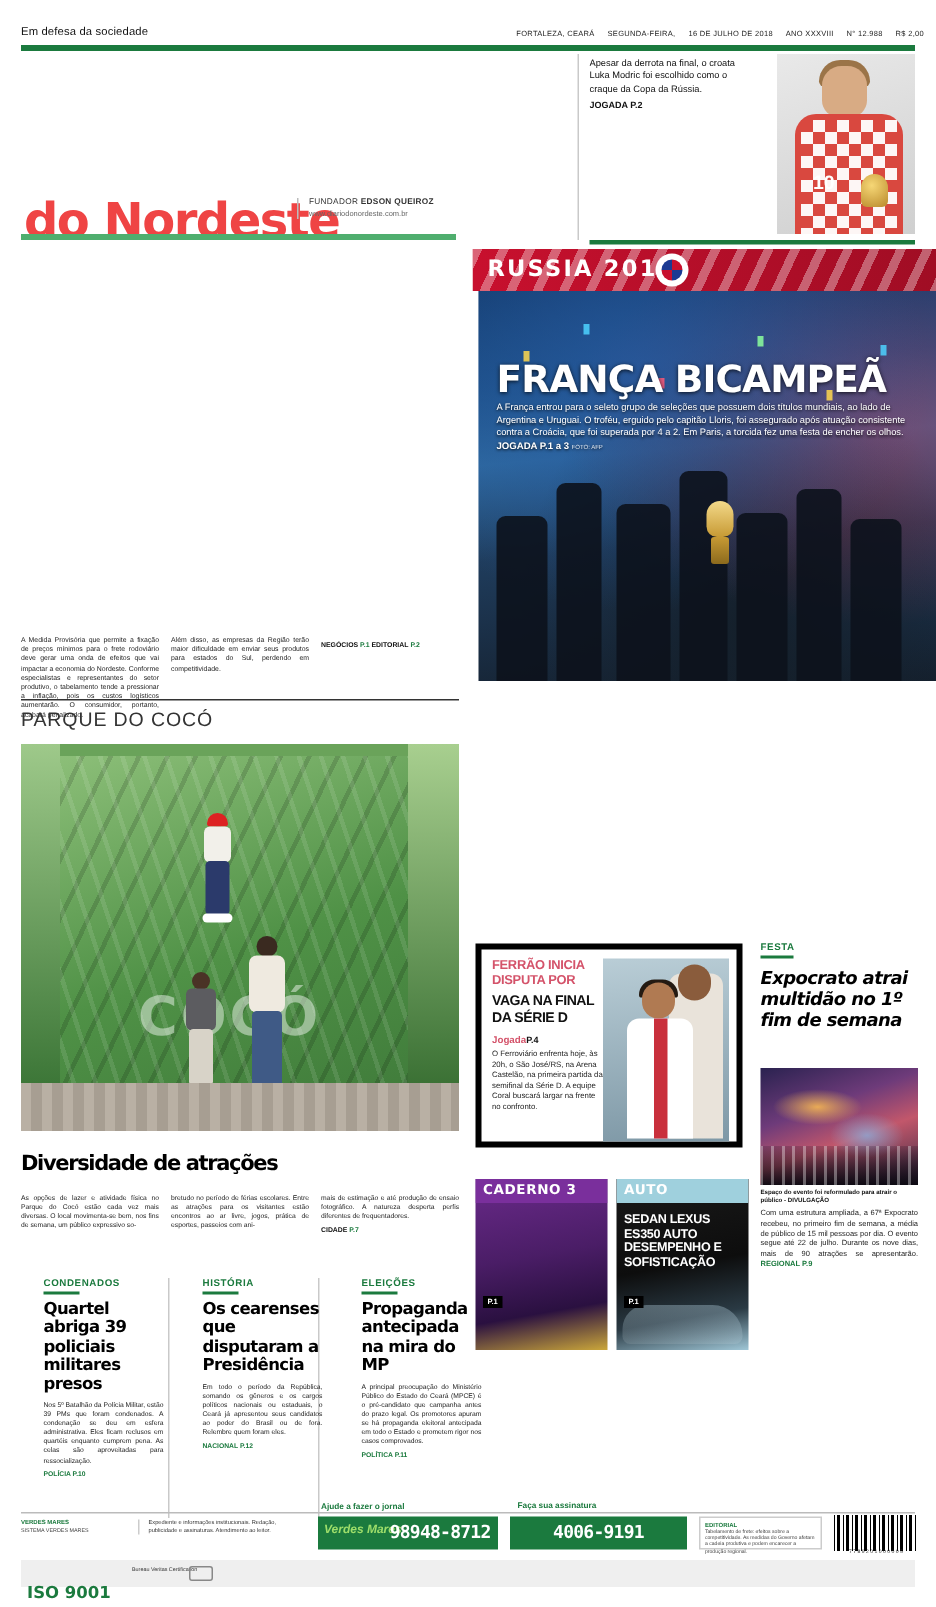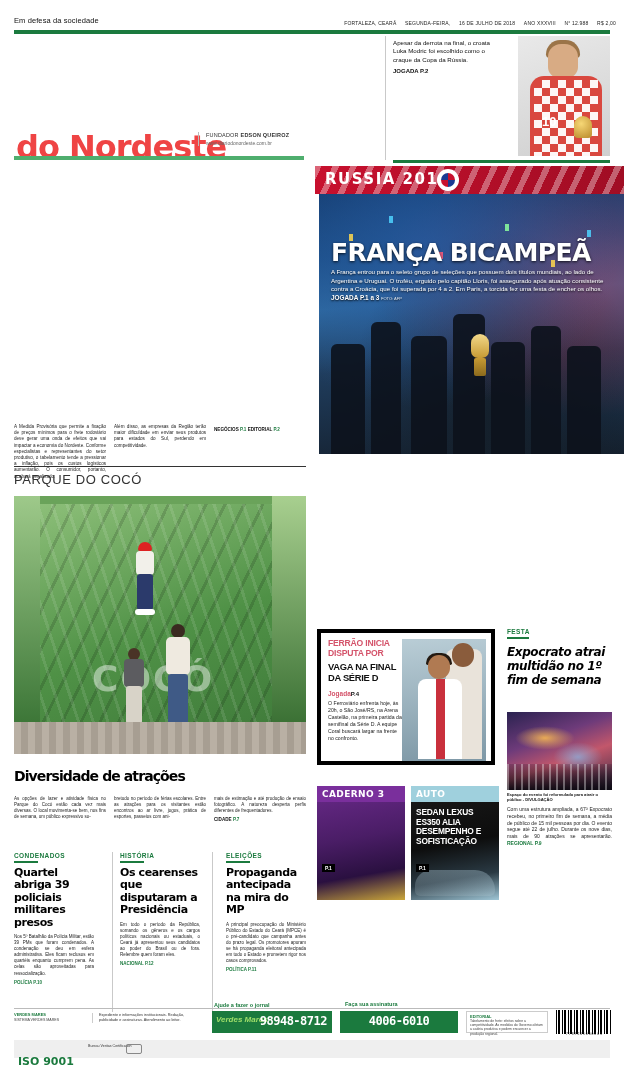--- a/index.html
+++ b/index.html
@@ -155,21 +155,21 @@
 
   
   .div-title { position:absolute; left:14px; top:768px; font-size:14px; font-weight:bold;
     letter-spacing:-.9px; font-family:"DejaVu Sans", sans-serif; }
   .div-cols { position:absolute; left:14px; top:796px; width:292px;
     display:flex; gap:8px; }
   .div-cols .col { width:92px; font-size:4.5px; line-height:6.1px; color:#1c1c1c;
     text-align:justify; }
 
   
-  .b3 { position:absolute; left:14px; top:852px; width:292px; display:flex; gap:26px; }
+  .b3 { position:absolute; left:29px; top:852px; width:292px; display:flex; gap:26px; }
   .b3 .col { width:91px; }
   .b3 .kk { font-size:6.5px; font-weight:bold; color:#1b7a3e; letter-spacing:.4px; }
   .b3 .kkrule { width:24px; height:1.5px; background:#1b7a3e; margin:2px 0 4px; }
   .b3 h3 { font-size:11px; line-height:12.5px; font-weight:bold; letter-spacing:-.4px;
     font-family:"DejaVu Sans", sans-serif; }
   .b3 p { margin-top:5px; font-size:4.5px; line-height:6.1px; text-align:justify;
     color:#1c1c1c; }
   .b3 .ref { margin-top:3px; font-size:4.5px; font-weight:bold; color:#1b7a3e; }
   .vsep { position:absolute; top:852px; width:1px; height:160px; background:#c9c9c9; }
 
@@ -491,39 +491,39 @@
   <div class="promo c3">
     <div class="bar">
         <span>CADERNO 3</span>
       </div>
     <div class="r">P.1</div>
   </div>
   <div class="promo auto">
     <div class="bar">
         <span>AUTO</span>
       </div>
-    <div class="h">SEDAN LEXUS ES350 ALIA DESEMPENHO E SOFISTICAÇÃO</div>
+    <div class="h">SEDAN LEXUS ES350 AUTO DESEMPENHO E SOFISTICAÇÃO</div>
     <div class="car"></div>
     <div class="r">P.1</div>
   </div>
 
   <div class="foot-rule"></div>
   <div class="f-left">
     <b>VERDES MARES</b>
     <div>SISTEMA VERDES MARES</div>
   </div>
   <div class="f-exp">Expediente e informações institucionais. Redação, publicidade e assinaturas. Atendimento ao leitor.</div>
   <div class="wts-lb">Ajude a fazer o jornal</div>
   <div class="wts">
     <div class="lg">Verdes Mares</div>
     <div class="num">98948-8712</div>
   </div>
   <div class="sub">
     <div class="lb">Faça sua assinatura</div>
-    <div class="num">4006-6010</div>
+    <div class="num">4006-9191</div>
   </div>
   <div class="edt">
     <div class="t">EDITORIAL</div>
     <div class="b">Tabelamento de frete: efeitos sobre a competitividade. As medidas do Governo afetam a cadeia produtiva e podem encarecer a produção regional.</div>
   </div>
   <div class="barcode"></div>
   <div class="barnum">7 7 8 9 2 0 1 0 0 0 0 0 5</div>
   <div class="iso">
     <div class="t">ISO 9001</div>
     <div class="s">Bureau Veritas Certification</div>

